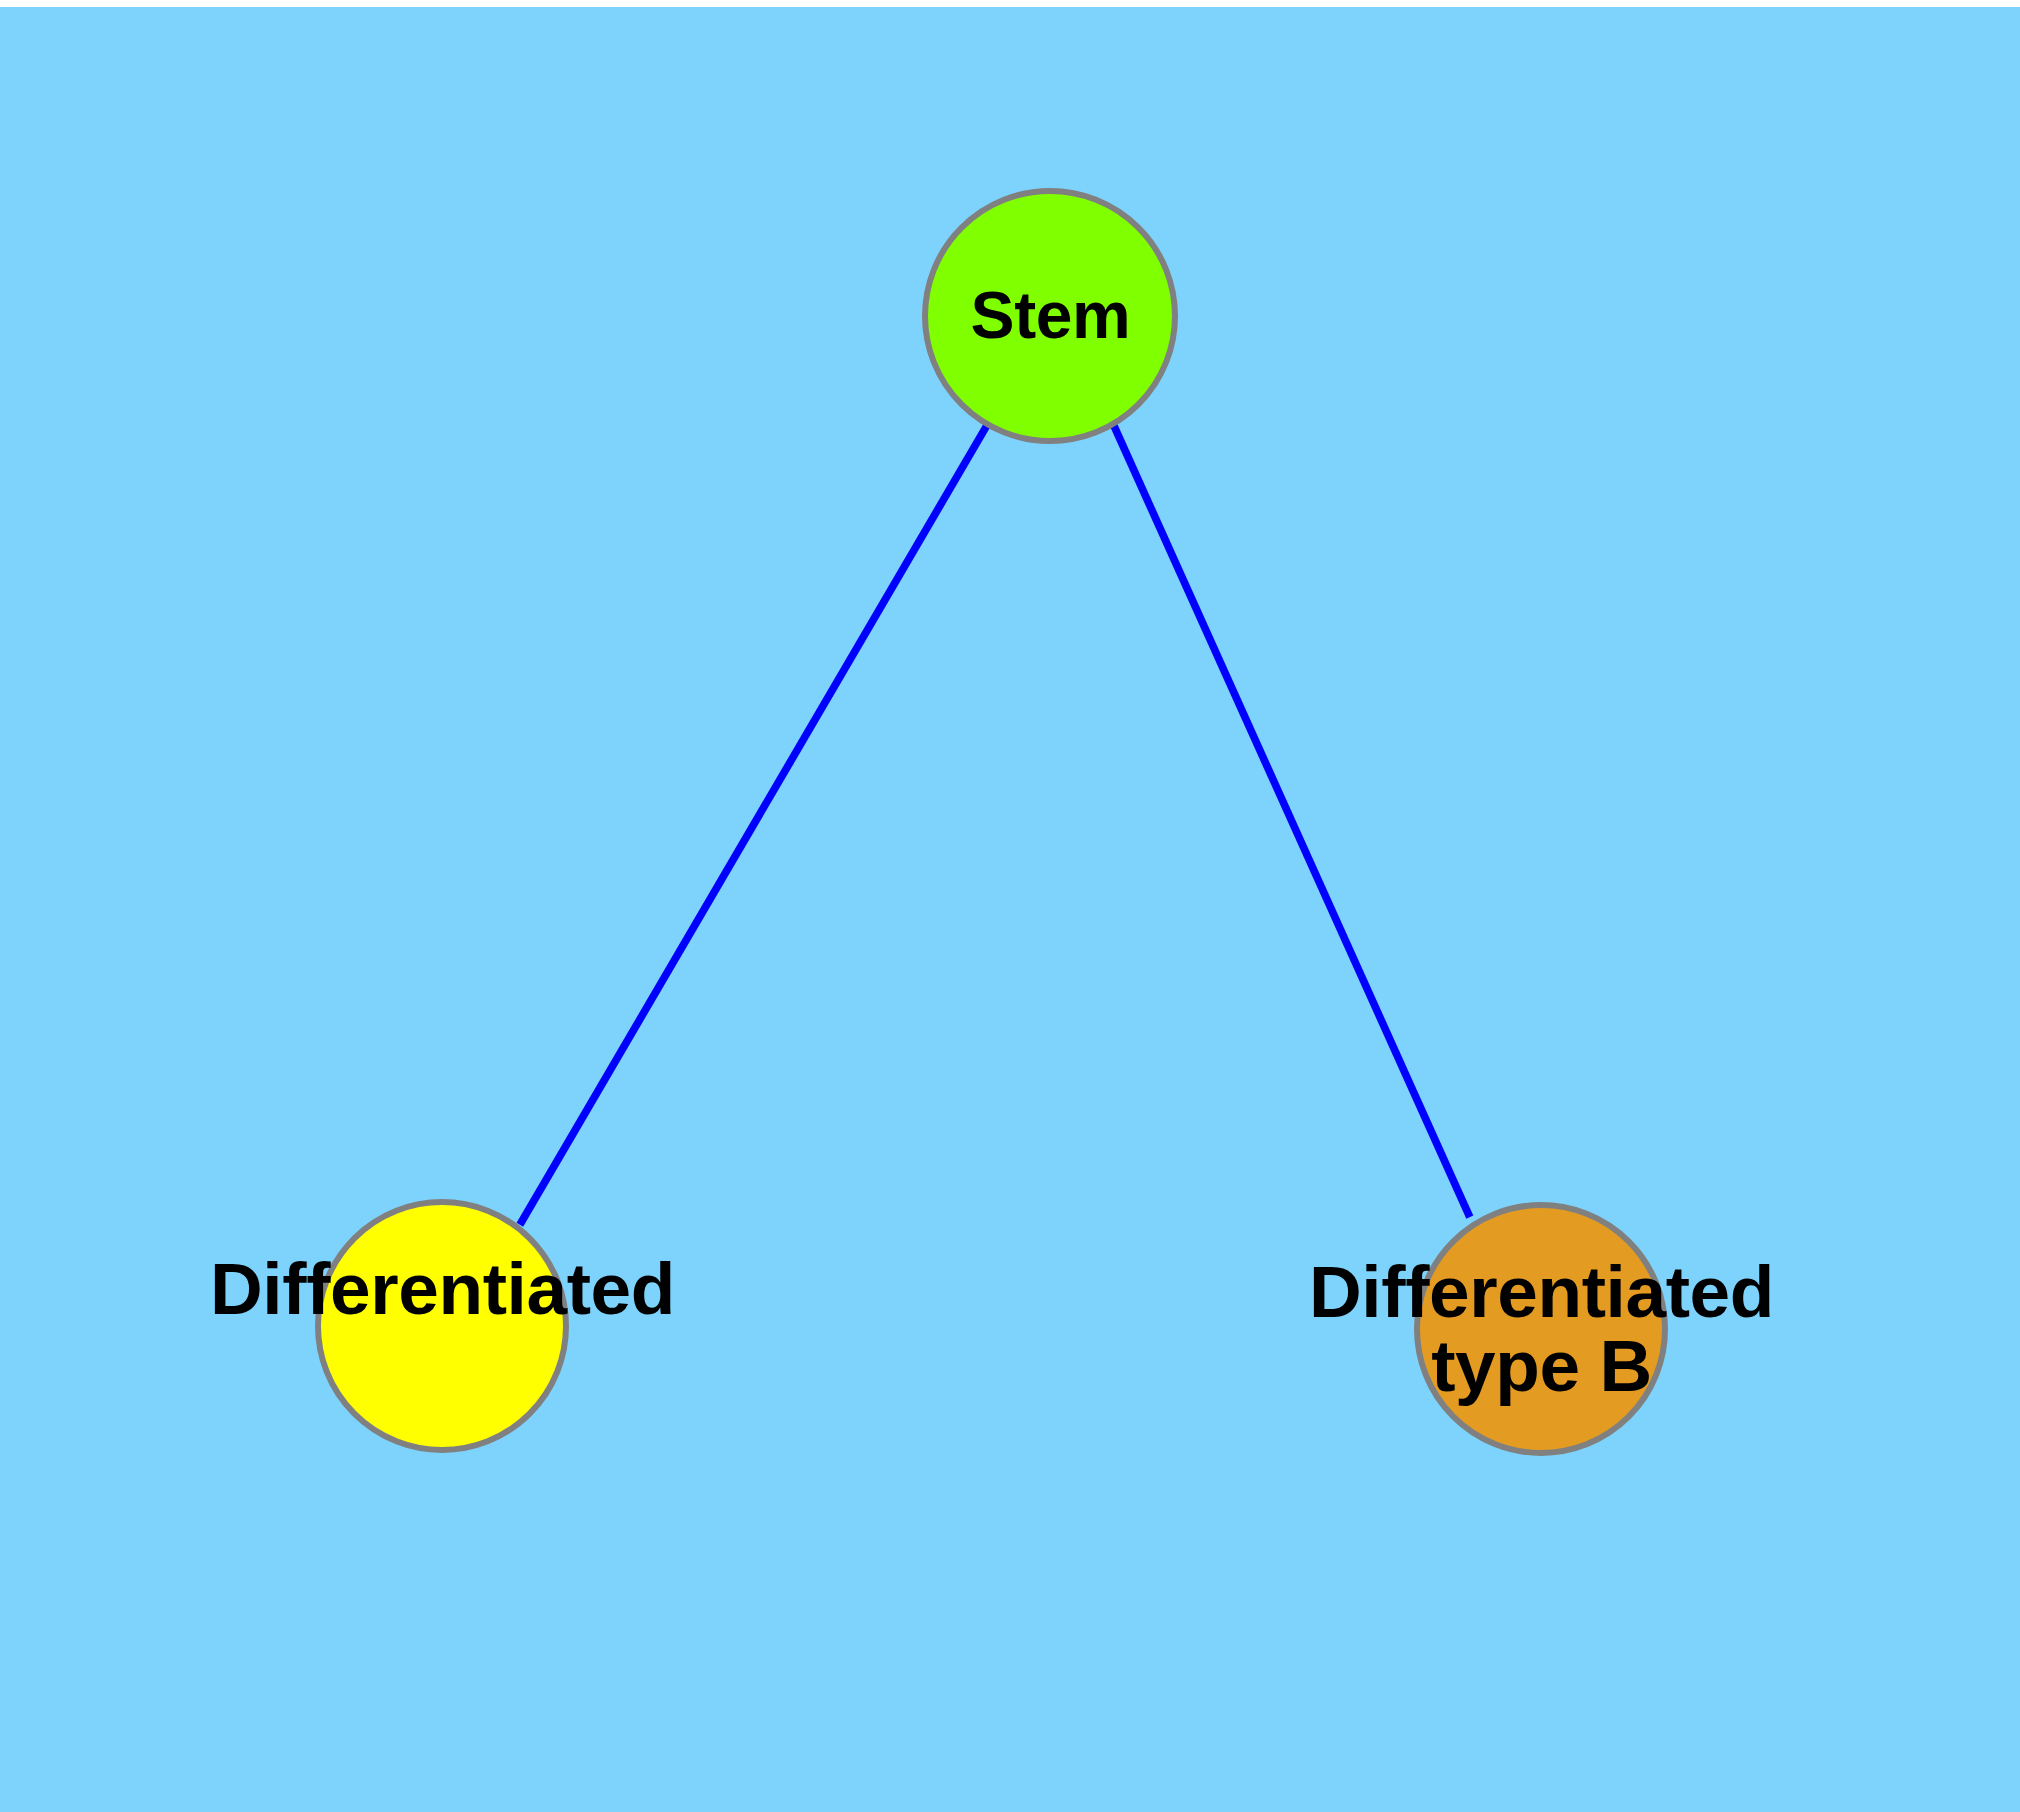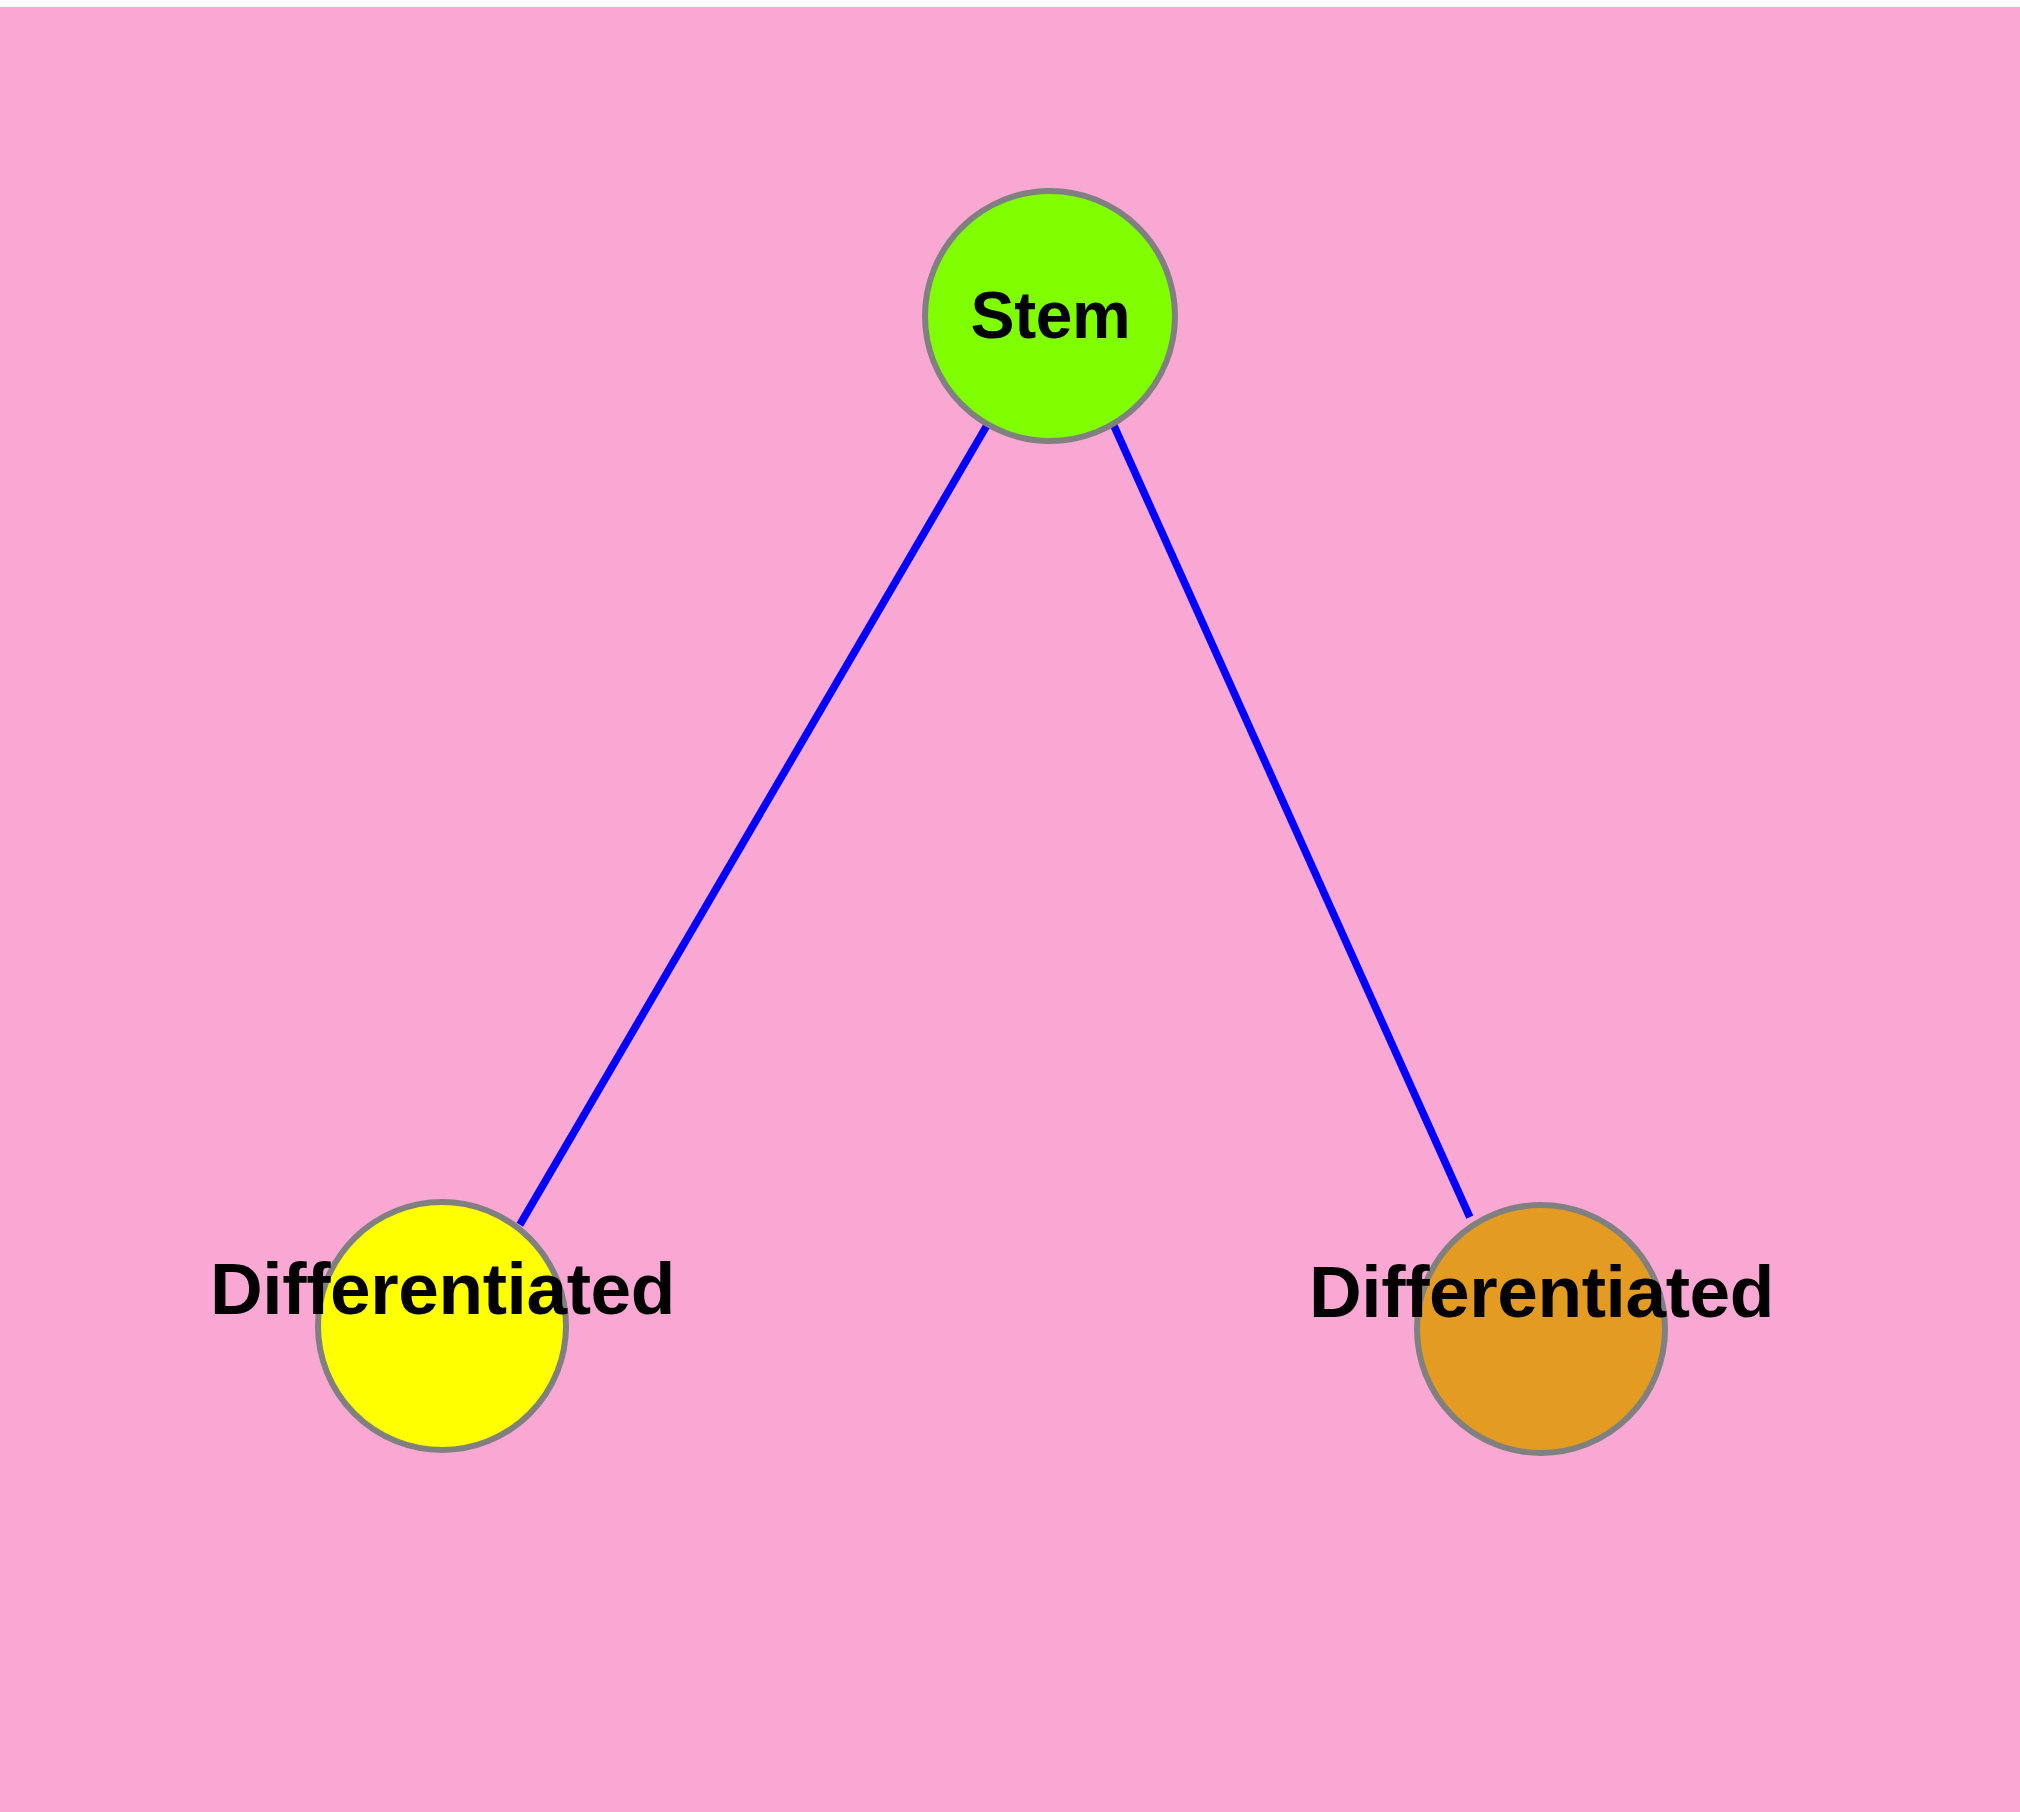--- a/index.html
+++ b/index.html
@@ -15,21 +15,21 @@
     overflow: hidden;
     background: #ffffff;
     font-family: "Liberation Sans", "DejaVu Sans", sans-serif;
   }
   #plot-area {
     position: absolute;
     left: 0;
     top: 6.8px;
     width: 2021px;
     height: 1805px;
-    background: #f9a8d4;
+    background: #7dd3fc;
   }
   #edge-layer {
     position: absolute;
     left: 0;
     top: 0;
     width: 2021px;
     height: 1805px;
   }
   #node-layer {
     position: absolute;
@@ -75,18 +75,18 @@
     <div id="node-layer">
 
       <div class="node" style="left: 922px; top: 181px; width: 256px; height: 256px; background: rgb(128, 255, 0); border-color: rgb(128, 128, 128);"></div>
       <div class="node" style="left: 315px; top: 1192px; width: 254px; height: 254px; background: rgb(255, 255, 0); border-color: rgb(128, 128, 128);"></div>
       <div class="node" style="left: 1414px; top: 1195px; width: 254px; height: 254px; background: rgb(228, 155, 34); border-color: rgb(128, 128, 128);"></div>
 
       <div class="node-label label-stem" style="font-size: 66px; color: rgb(0, 0, 0); width: 1187px; left: 457px; top: 275px;">Stem</div>
 
       <div class="node-label label-leaf" style="font-size: 73px; color: rgb(0, 0, 0); width: 1187px; left: -151px; top: 1245px;"><span>Differentiated</span><br></div>
 
-      <div class="node-label label-leaf" style="font-size: 73px; color: rgb(0, 0, 0); width: 1187px; left: 948px; top: 1248px;"><span>Differentiated</span><br></div>
+      <div class="node-label label-leaf" style="font-size: 73px; color: rgb(0, 0, 0); width: 1187px; left: 948px; top: 1248px;"><span>Differentiated</span><br><span>type B</span></div>
 
     </div>
   </div>
 </div>
 
 
 </body></html>

